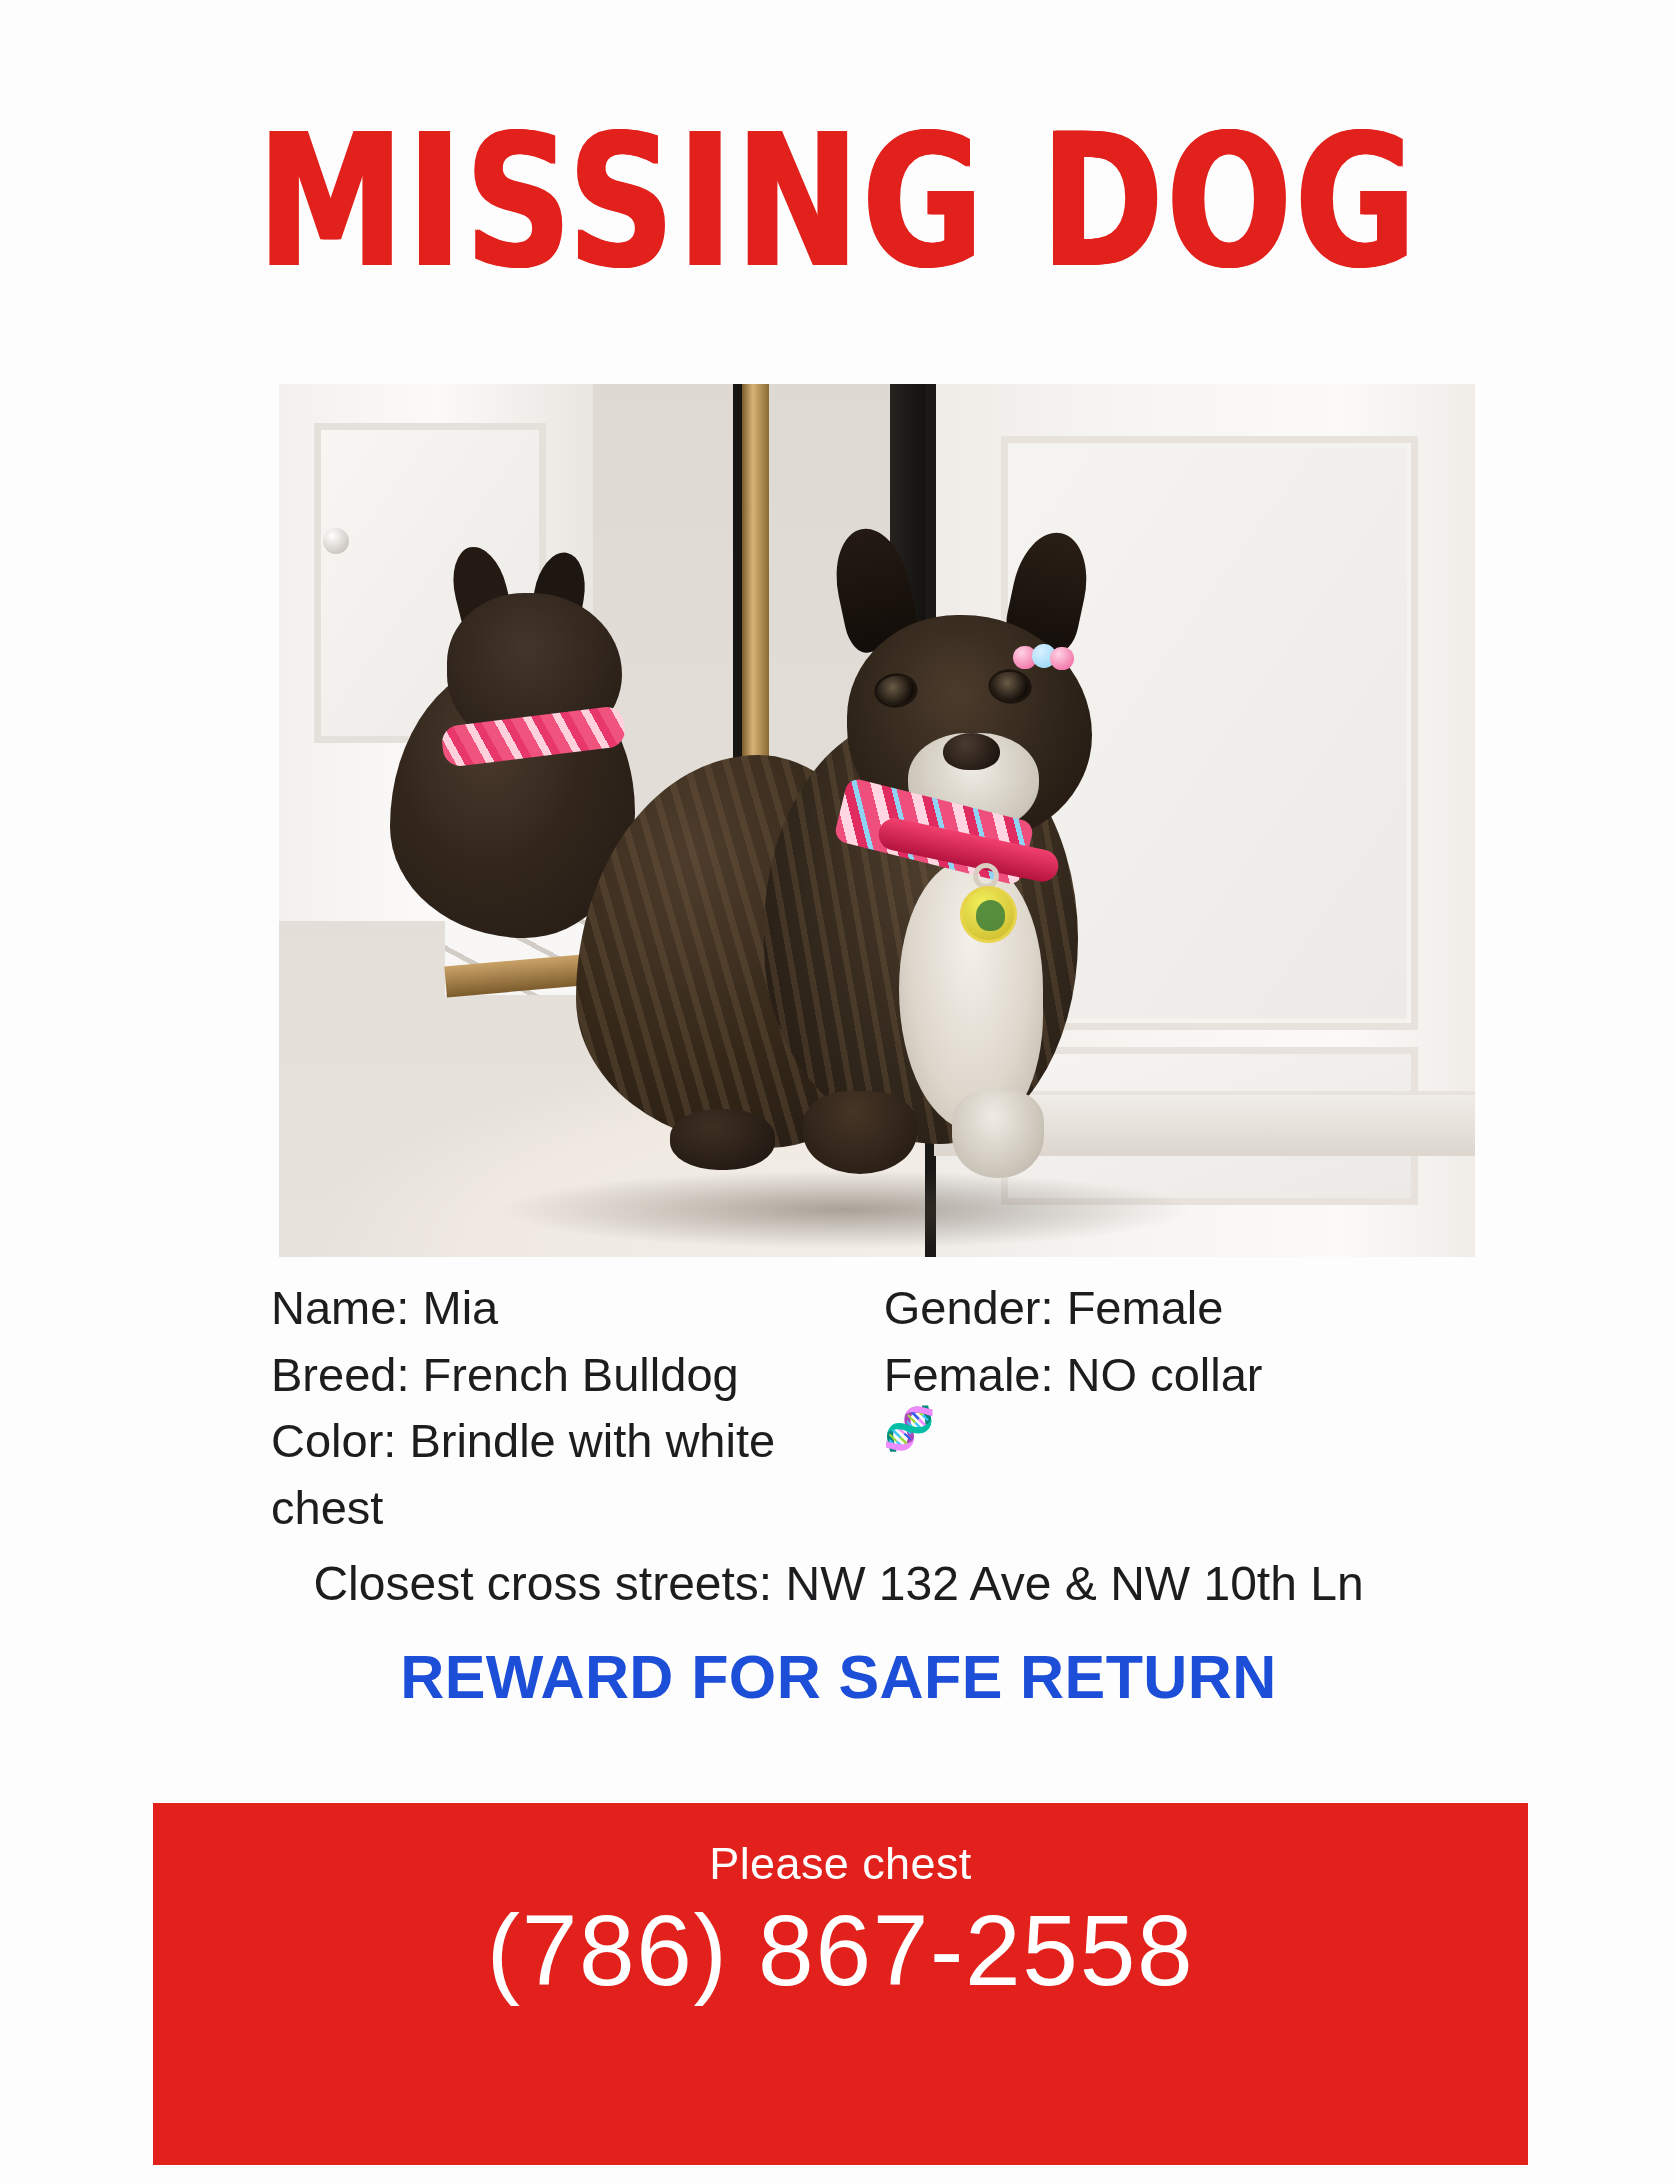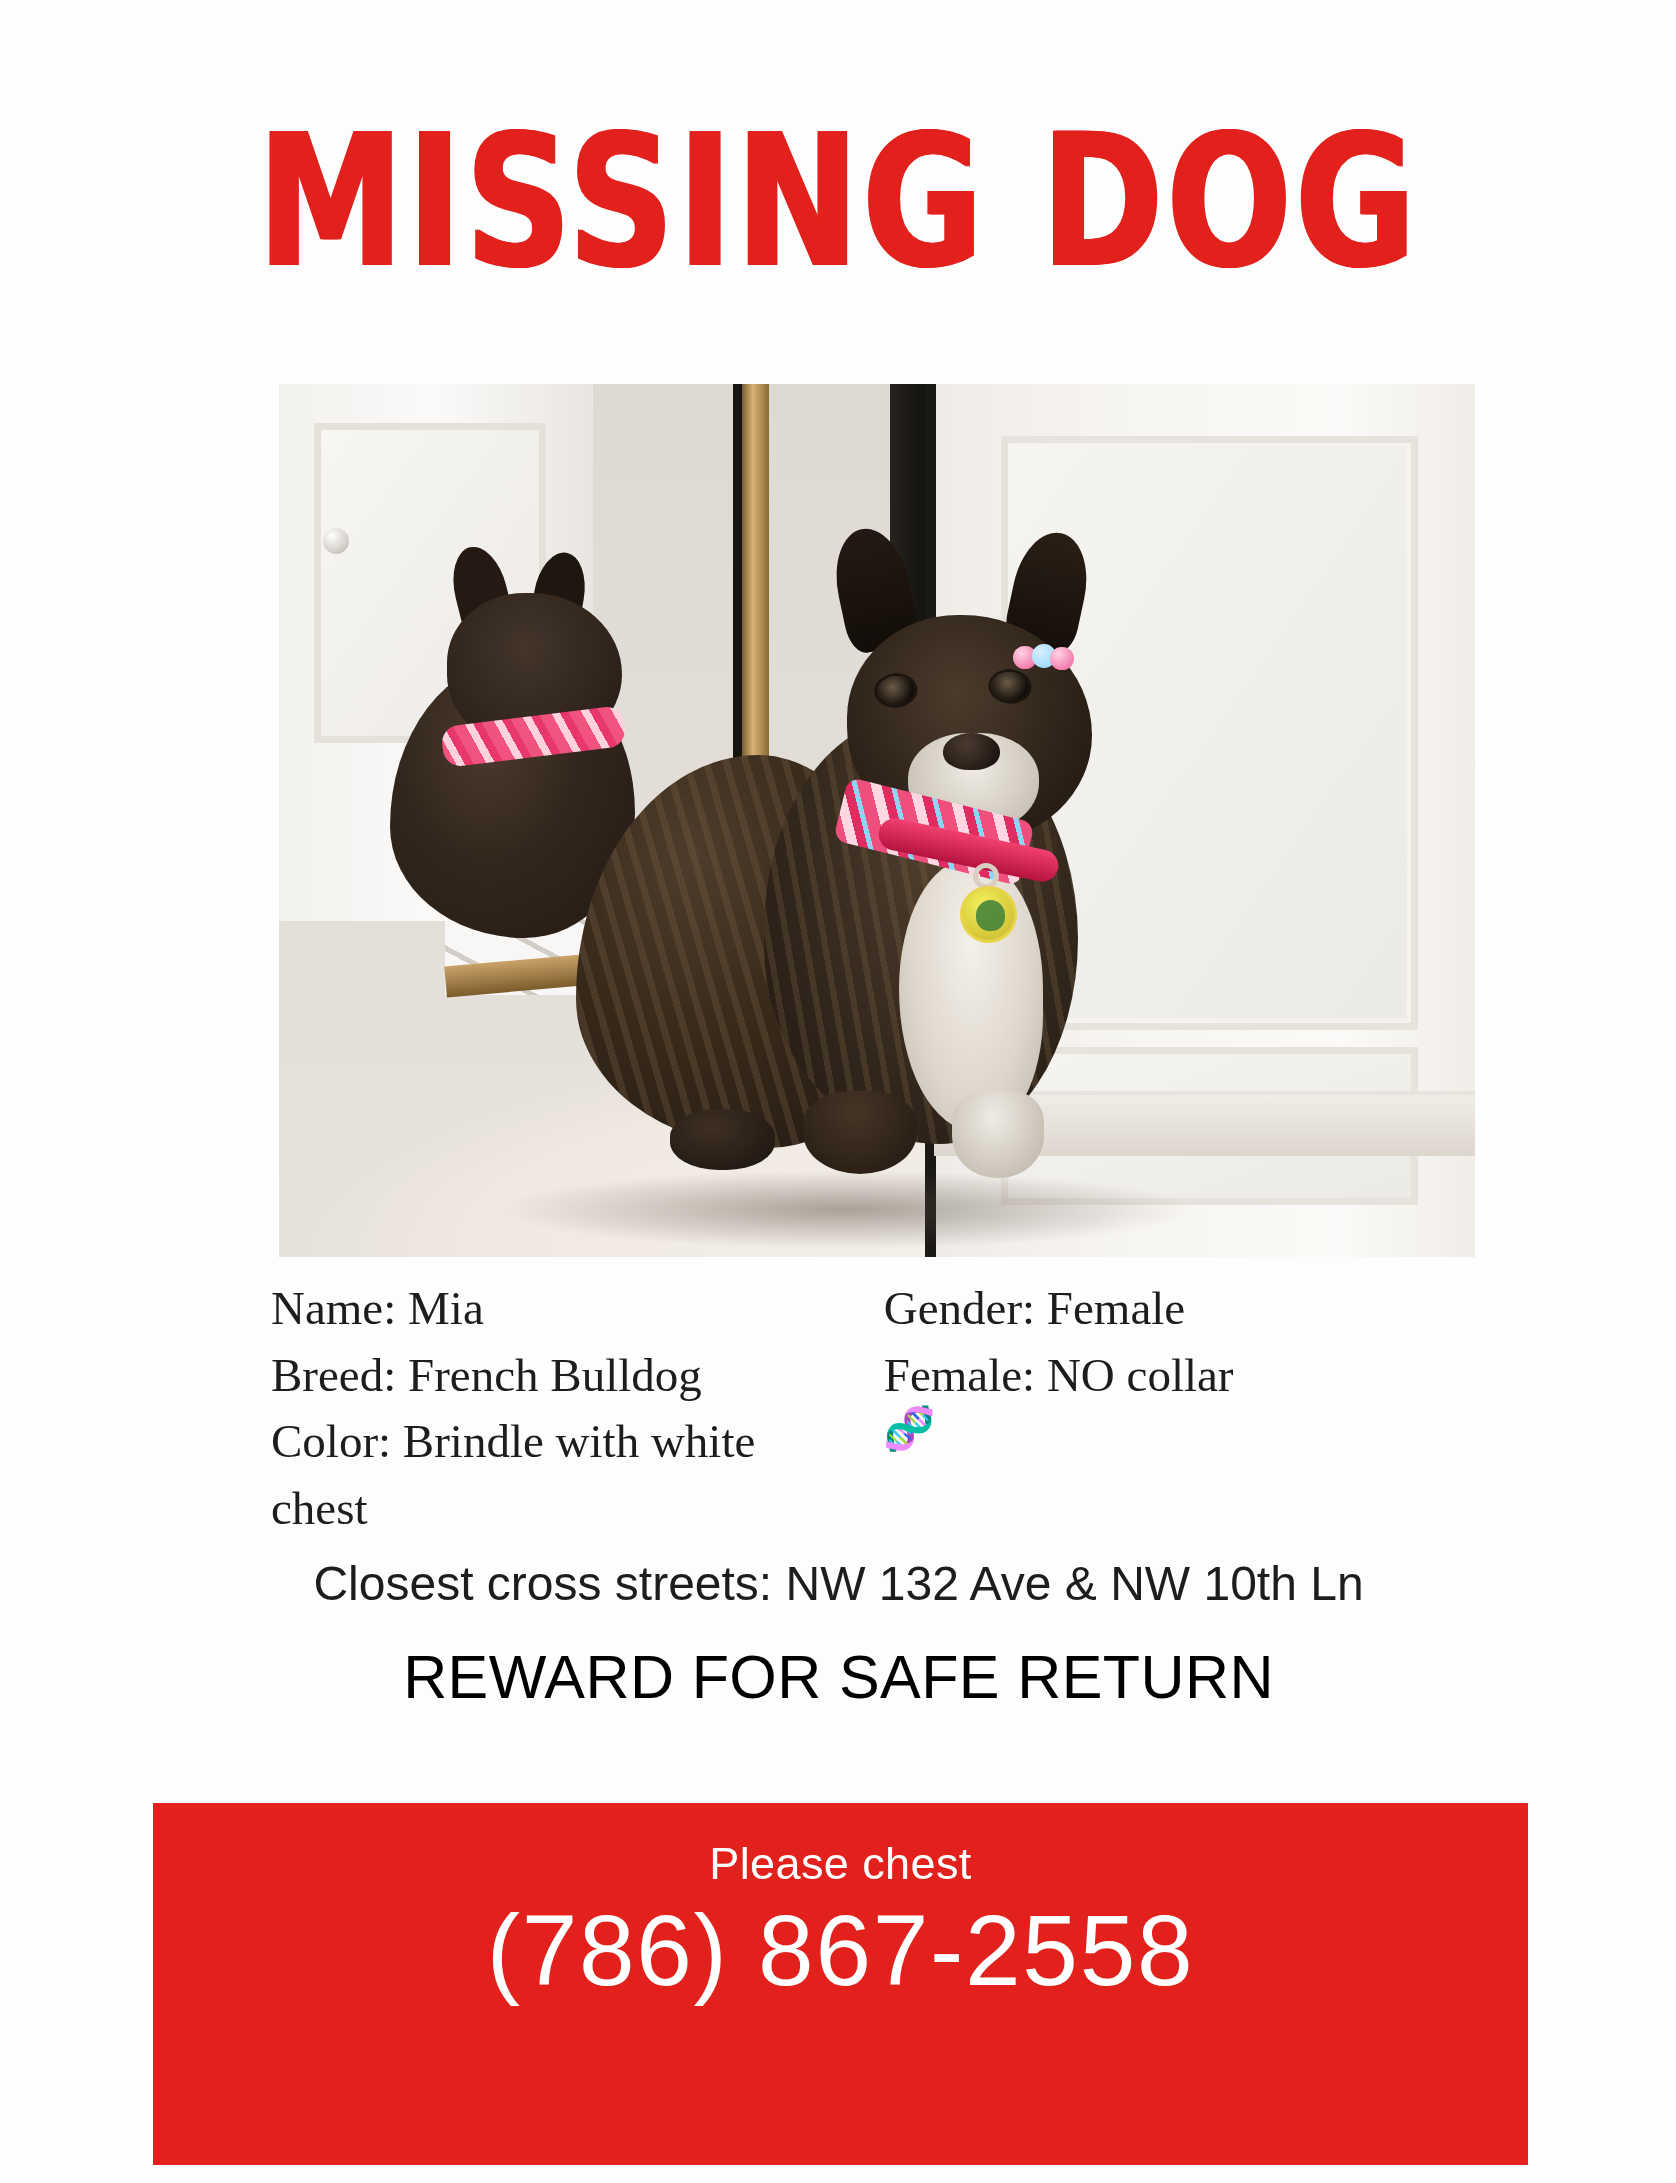--- a/index.html
+++ b/index.html
@@ -296,40 +296,41 @@
     width: 1144px;
     display: grid;
     grid-template-columns: 1.08fr 1fr;
     column-gap: 39px;
     row-gap: 0px;
     font-size: 47px;
     line-height: 1.42;
     color: #1d1d1f;
   }
   .details .col { display: block; }
-  .details .row { white-space: normal; font-family: Liberation Serif, serif; }
+  .details .row { white-space: normal; }
   .microchip-row { display: flex; align-items: center; gap: 7px; }
   .dna-icon { font-size: 42px; line-height: 1; }
 
   .cross-streets {
     position: absolute;
     left: 0; right: 0;
     top: 1556px;
     text-align: center;
     font-size: 48px;
     color: #1d1d1f;
   }
   .reward {
     position: absolute;
     left: 0; right: 0;
     top: 1642px;
     text-align: center;
     font-size: 61px;
     letter-spacing: 0.4px;
-    color: #000000;
+    color: #1d4ed8;
+    font-weight: bold;
   }
 
   
   .call-band {
     position: absolute;
     left: 153px;
     top: 1803px;
     width: 1375px;
     height: 362px;
     background: #e2211c;

